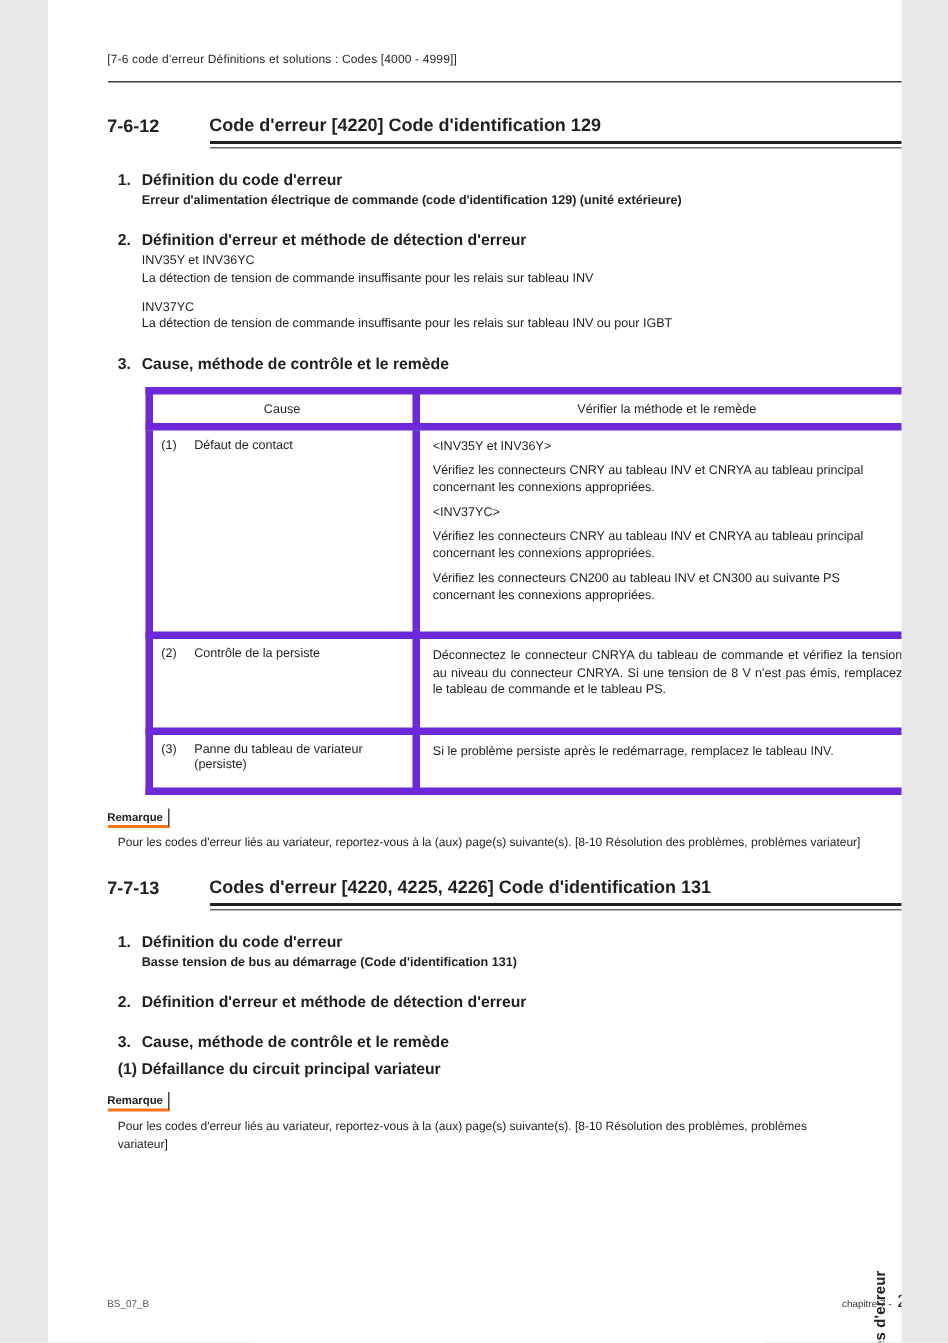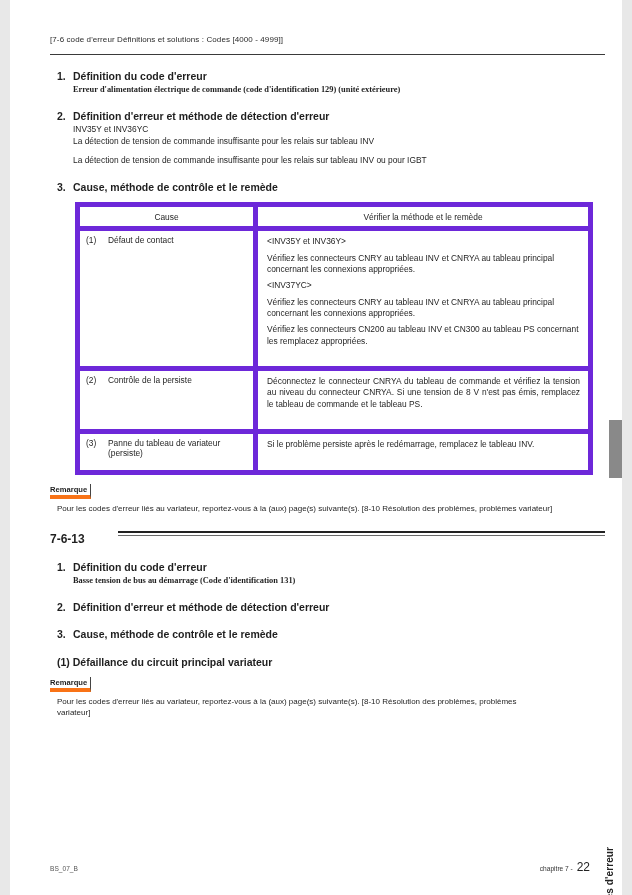--- a/index.html
+++ b/index.html
@@ -1,17 +1,17 @@
 <!DOCTYPE html>
 <html><head>
 <meta charset="utf-8">
 <style>
   html,body { margin:0; padding:0; background:#e8e8e8; }
   .page {
-    position:relative; width:612px; height:895px; margin:0 auto;
+    position:relative; width:569px; height:895px; margin:0 auto;
     background:#ffffff; overflow:hidden;
     font-family:"Liberation Sans", sans-serif; color:#1f1f1f;
   }
   .content { position:absolute; left:40px; top:0; width:555px; }
 
   
   .breadcrumb { margin-top:35px; font-size:8px; color:#2a2a2a; letter-spacing:0.1px; }
   .header-rule { margin-top:10px; border-top:1.6px solid #3a3a3a; height:0; }
 
   
@@ -19,45 +19,45 @@
   .sec1 .sec-title-row { margin-top:21px; }
   .sec-num { width:68px; font-size:12px; font-weight:bold; flex:none; padding-top:1px; }
   .sec-title-block { flex:1; }
   .sec-title { font-size:12px; font-weight:bold; padding-bottom:4px; }
   .rule-thick { border-top:2px solid #222; height:0; }
   .rule-thin  { border-top:1px solid #6a6a6a; height:0; margin-top:2px; }
 
   
   .num-heading { display:flex; font-size:10.5px; font-weight:bold; margin:15px 0 0 7px; }
   .num-heading .h-num { width:16px; flex:none; }
-  .sub-heading { font-size:10.5px; font-weight:bold; margin:16px 0 0 7px; }
+  .sub-heading { font-size:10.5px; font-weight:bold; margin:6px 0 0 7px; }
 
   .body-block { margin:2px 0 0 23px; font-size:8.4px; line-height:1.35; }
-  .body-block.bold { font-weight:bold;font-family:Liberation Serif, serif; }
+  .body-block.bold { font-weight:bold; }
   .body-block .gap { height:8px; }
 
   
   table.cause-table {
     width:518px; margin:9px 0 0 25px; border-collapse:collapse;
     font-size:8.4px; table-layout:fixed;
   }
   .cause-table th, .cause-table td { border:5px solid #6d28d9; vertical-align:top; }
   .cause-table th { font-weight:normal; text-align:center; height:17px; vertical-align:middle; font-size:8.4px; }
   .col-cause { width:178px; }
   .cause-cell { padding:4px 4px 4px 6px; }
   .cause-inner { display:flex; }
   .cause-inner .c-num { width:22px; flex:none; }
   .remedy-cell { padding:0 8px 19px 9px; }
   .remedy-cell p { margin:5px 0 0 0; line-height:1.35; }
   .remedy-cell.justify p { text-align:justify; }
 
   
   .remark-label {
     display:inline-block; margin:9px 0 0 0; font-size:7.6px; font-weight:bold;
-    padding:1px 3px 1px 0; border-bottom:4px solid #f97316; border-right:1px solid #444;
+    padding:1px 3px 1px 0; border-bottom:2px solid #f97316; border-right:1px solid #444;
   }
   .remark-text { margin:4px 0 0 7px; font-size:8px; line-height:1.4; white-space:pre-line; }
 
   .sec2 .sec-title-row { margin-top:17px; }
 
   
   .side-tab { position:absolute; left:599px; top:420px; width:33px; height:58px; background:#898989; }
   .side-label {
     position:absolute; right:7px; bottom:48px; white-space:nowrap;
     transform:rotate(-90deg); transform-origin:100% 100%;
@@ -74,35 +74,44 @@
 </head>
 <body>
 
 <div class="page">
   <div class="content">
 
     <div class="breadcrumb">[7-6 code d'erreur Définitions et solutions : Codes [4000 - 4999]]</div>
     <div class="header-rule"></div>
 
     <div class="sec1">
+      <div class="sec-title-row">
+        <div class="sec-num">7-6-12</div>
+        <div class="sec-title-block">
+          <div class="sec-title">Code d'erreur [4220] Code d'identification 129</div>
+          <div class="rule-thick"></div>
+          <div class="rule-thin"></div>
+        </div>
+      </div>
 
       <div class="num-heading">
         <span class="h-num">1.</span>
         <span>Définition du code d'erreur</span>
       </div>
       <div class="body-block bold">Erreur d'alimentation électrique de commande (code d'identification 129) (unité extérieure)</div>
 
       <div class="num-heading">
         <span class="h-num">2.</span>
         <span>Définition d'erreur et méthode de détection d'erreur</span>
       </div>
       <div class="body-block">
         <div>INV35Y et INV36YC</div>
         <div>La détection de tension de commande insuffisante pour les relais sur tableau INV</div>
         <div class="gap"></div>
+        <div>INV37YC</div>
         <div>La détection de tension de commande insuffisante pour les relais sur tableau INV ou pour IGBT</div>
       </div>
 
       <div class="num-heading">
         <span class="h-num">3.</span>
         <span>Cause, méthode de contrôle et le remède</span>
       </div>
 
       <table class="cause-table">
         <colgroup>
@@ -121,21 +130,21 @@
               <div class="cause-inner">
                 <span class="c-num">(1)</span>
                 <span>Défaut de contact</span>
               </div>
             </td>
             <td class="remedy-cell">
               <p>&lt;INV35Y et INV36Y&gt;</p>
               <p>Vérifiez les connecteurs CNRY au tableau INV et CNRYA au tableau principal concernant les connexions appropriées.</p>
               <p>&lt;INV37YC&gt;</p>
               <p>Vérifiez les connecteurs CNRY au tableau INV et CNRYA au tableau principal concernant les connexions appropriées.</p>
-              <p>Vérifiez les connecteurs CN200 au tableau INV et CN300 au tableau PS concernant les remplacez appropriées.</p>
+              <p>Vérifiez les connecteurs CN200 au tableau INV et CN300 au suivante PS concernant les connexions appropriées.</p>
             </td>
           </tr>
           <tr>
             <td class="cause-cell">
               <div class="cause-inner">
                 <span class="c-num">(2)</span>
                 <span>Contrôle de la persiste</span>
               </div>
             </td>
             <td class="remedy-cell justify">
@@ -155,22 +164,23 @@
           </tr>
         </tbody>
       </table>
 
       <div class="remark-label">Remarque</div>
       <div class="remark-text">Pour les codes d'erreur liés au variateur, reportez-vous à la (aux) page(s) suivante(s). [8-10 Résolution des problèmes, problèmes variateur]</div>
     </div>
 
     <div class="sec2">
       <div class="sec-title-row">
-        <div class="sec-num">7-6-13</div>
+        <div class="sec-num">7-7-13</div>
         <div class="sec-title-block">
+          <div class="sec-title">Codes d'erreur [4220, 4225, 4226] Code d'identification 131</div>
           <div class="rule-thick"></div>
           <div class="rule-thin"></div>
         </div>
       </div>
 
       <div class="num-heading">
         <span class="h-num">1.</span>
         <span>Définition du code d'erreur</span>
       </div>
       <div class="body-block bold">Basse tension de bus au démarrage (Code d'identification 131)</div>

